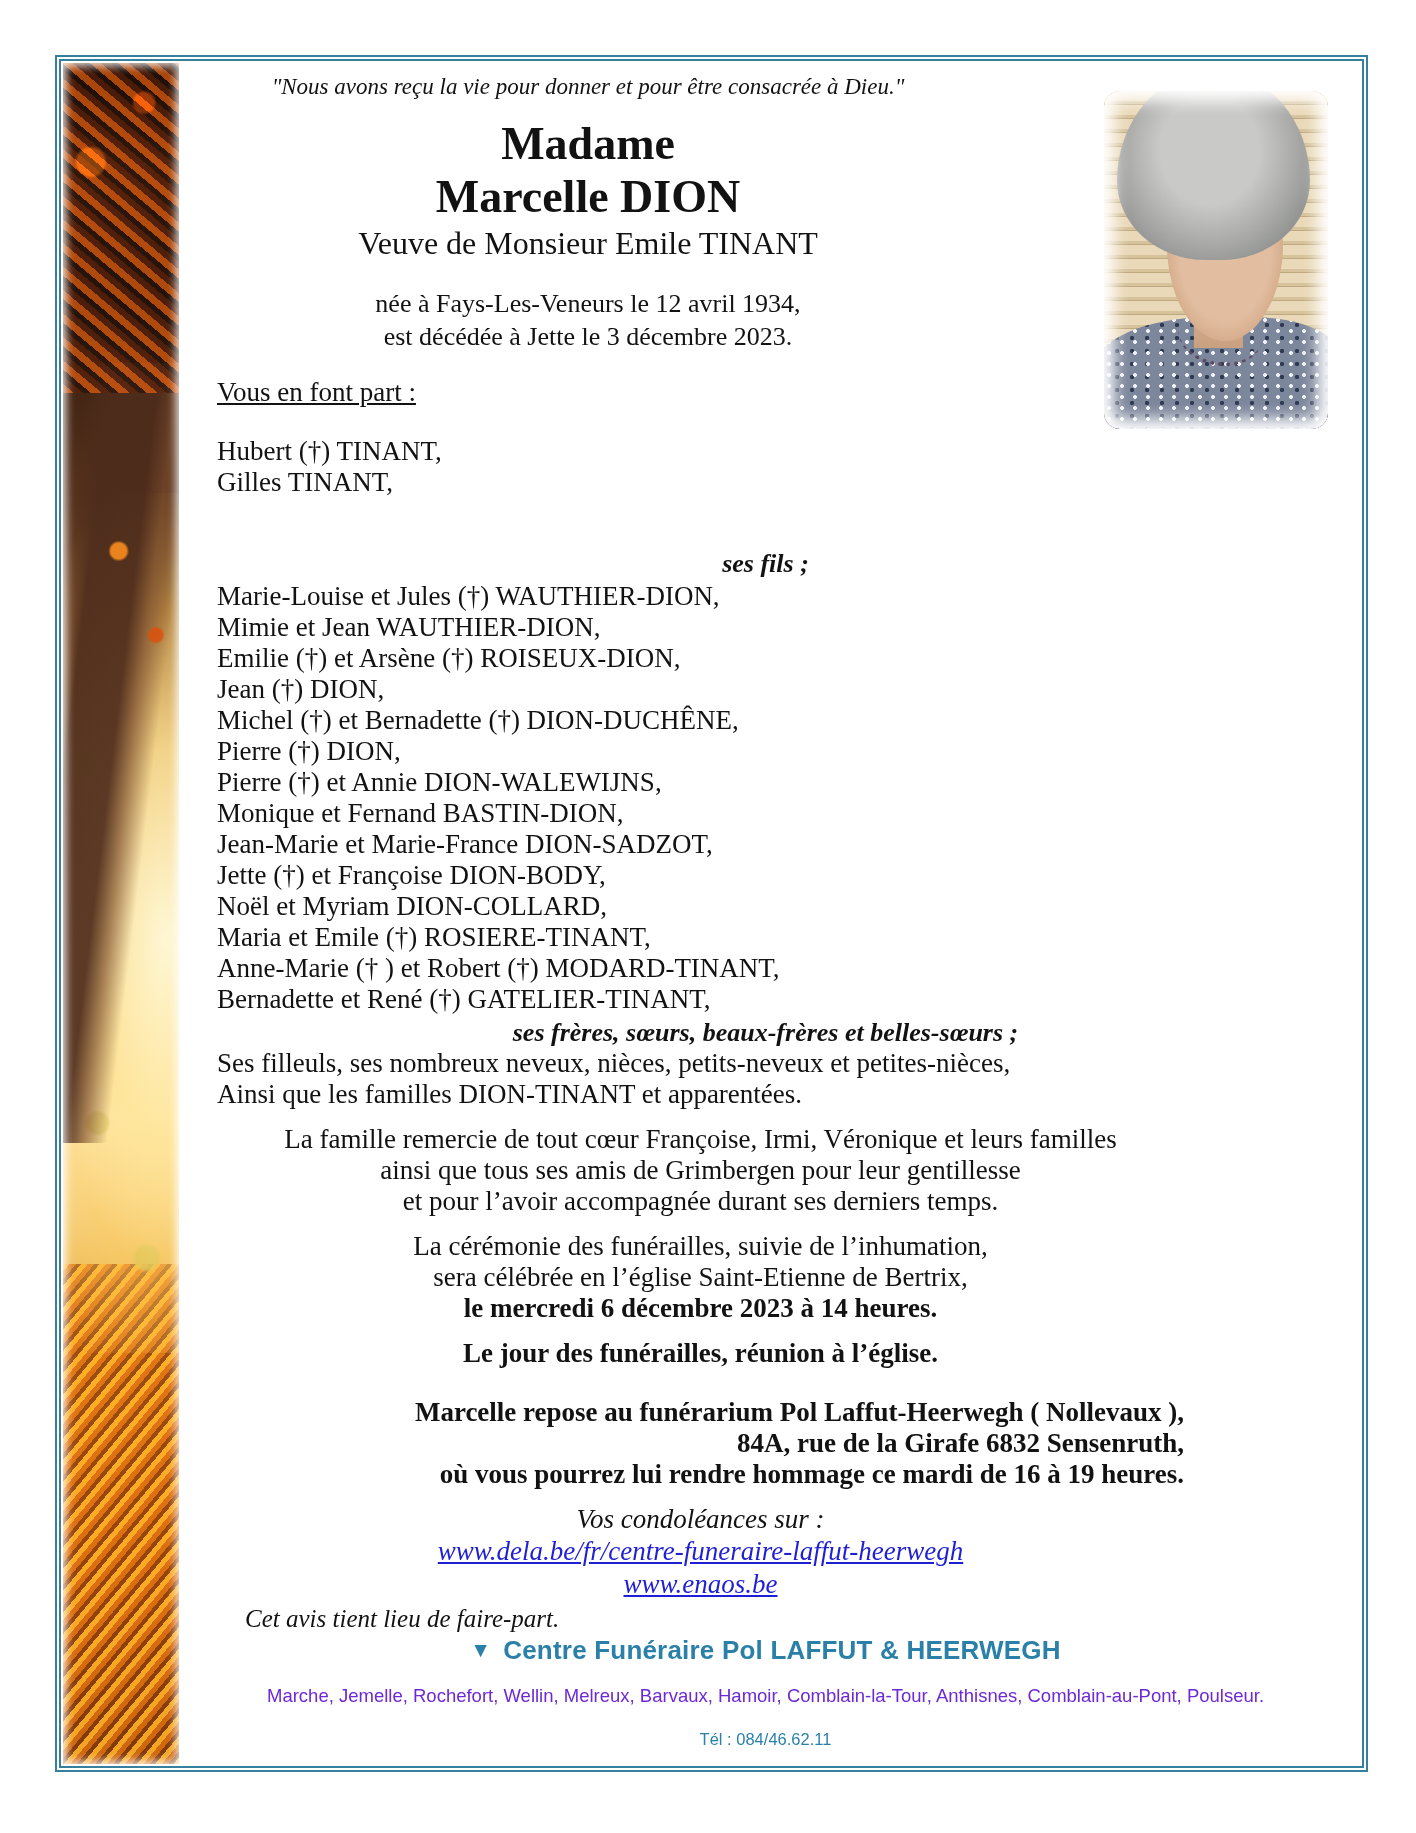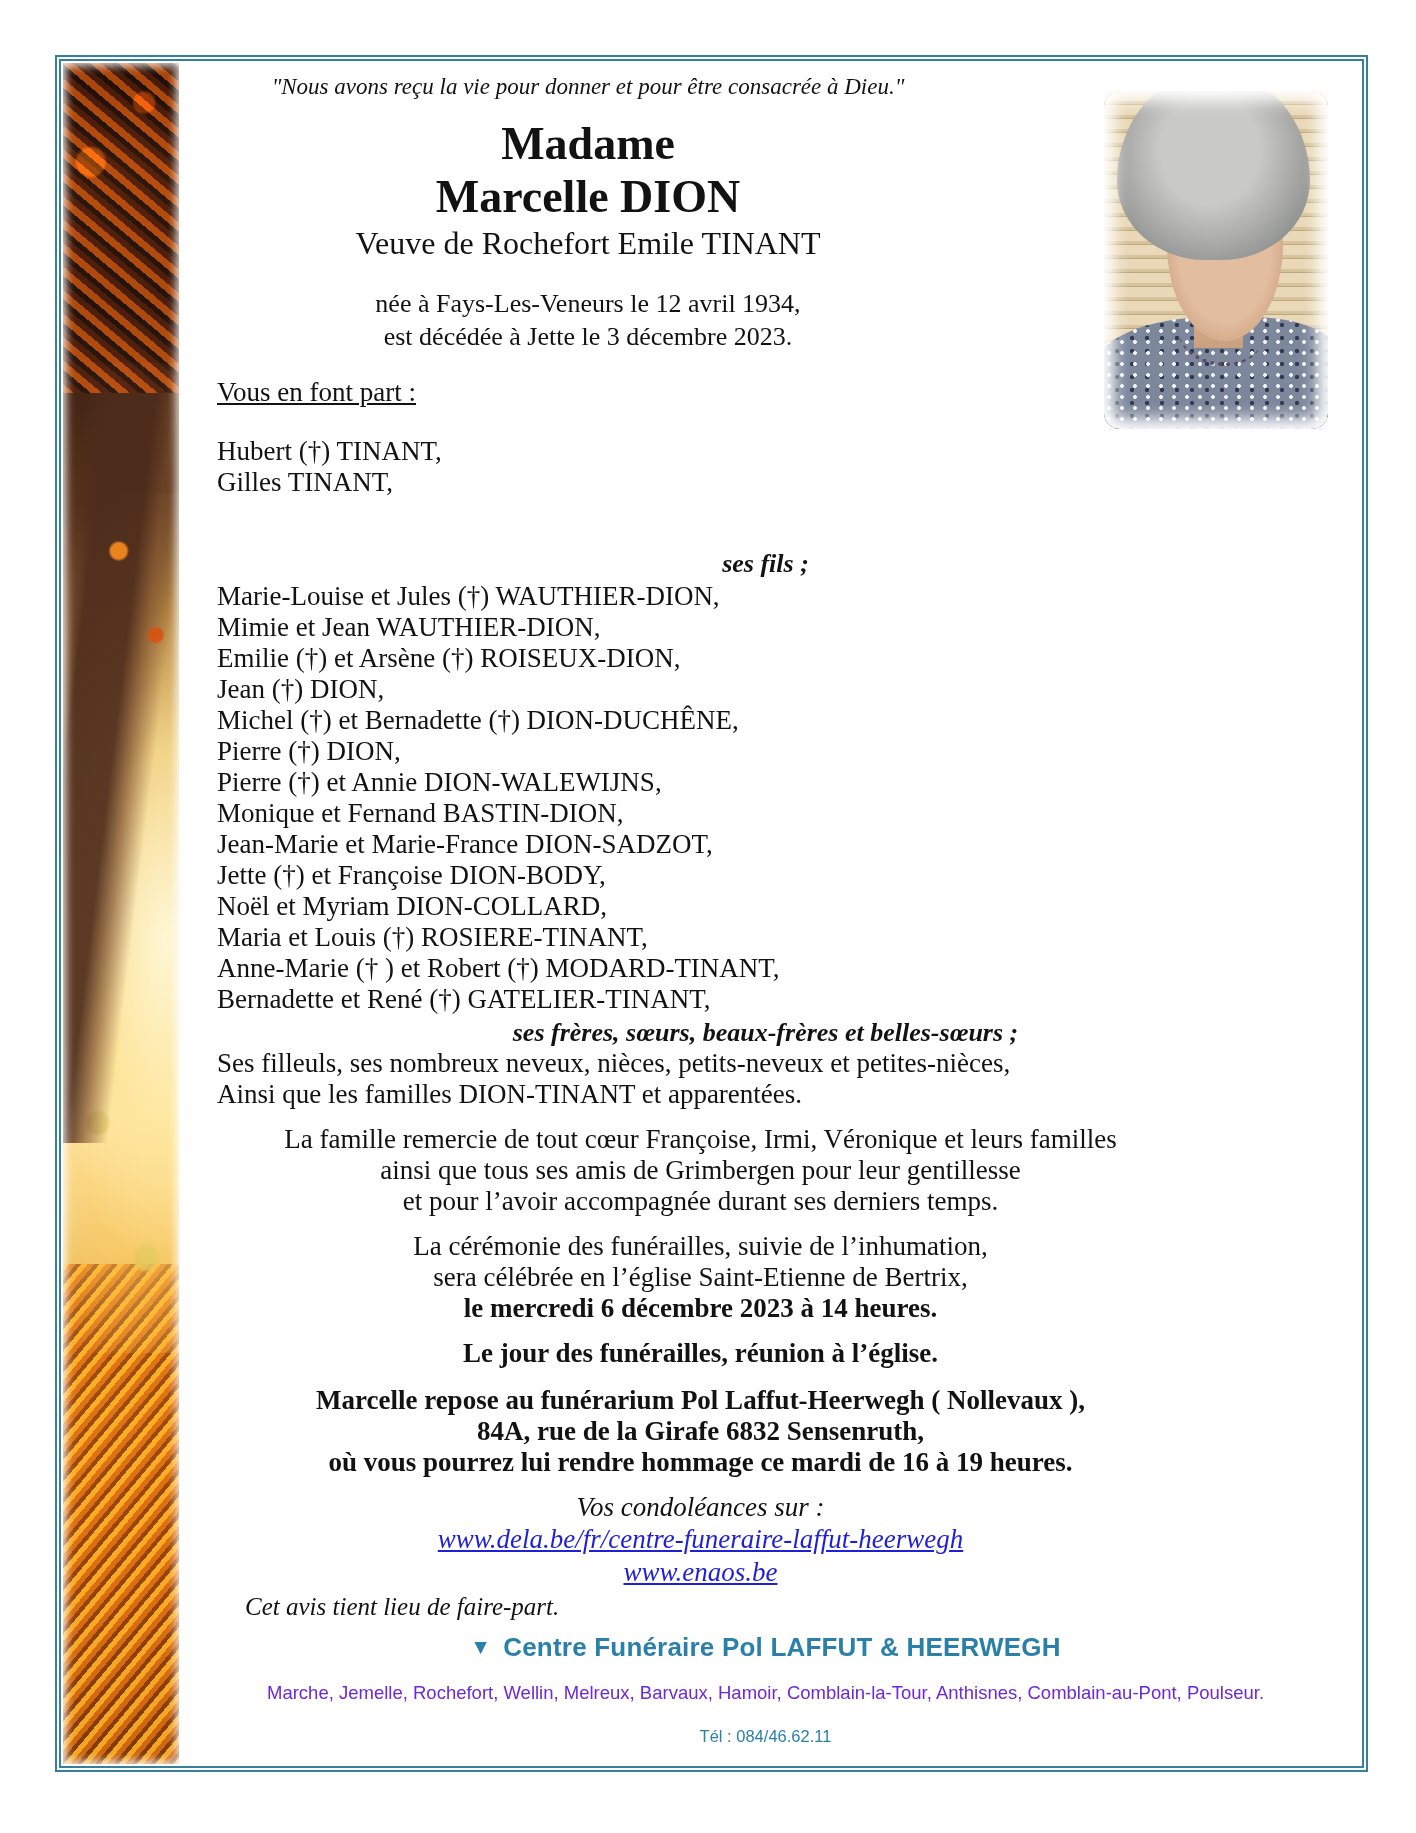--- a/index.html
+++ b/index.html
@@ -89,21 +89,21 @@
   .sons{margin-top:28px;}
   .caption-right{font-weight:bold;font-style:italic;font-size:26px;text-align:center;}
   .cap-fils{margin-top:50px;}
   .siblings{margin-top:2px;}
   .cap-freres{margin-top:2px;}
   .center-col{text-align:center;margin-right:130px;}
   .thanks{margin-top:14px;}
   .ceremony{margin-top:14px;}
   .bold{font-weight:bold;}
   .meeting{margin-top:14px;font-weight:bold;}
-  .repose{margin-top:16px;font-weight:bold;}
+  .repose{margin-top:28px;font-weight:bold;text-align:right;}
   .condolences{margin-top:14px;font-style:italic;}
   .link-line{line-height:33px;text-align:center;}
   .link{color:#1f1fd6;text-decoration:underline;font-style:italic;}
   .notice{font-style:italic;font-size:25px;margin-left:28px;margin-top:2px;}
   .footer{margin-top:auto;text-align:center;font-family:"Liberation Sans", sans-serif;color:#2a80a9;}
   .brand-row{font-size:26px;font-weight:bold;letter-spacing:.2px;}
   .tri{font-size:21px;margin-right:12px;vertical-align:2px;}
   .cities{font-size:18.5px;margin-top:14px;color:#6d28d9;}
   .phone{font-size:16.5px;margin-top:13px;}
 </style>
@@ -122,21 +122,21 @@
     <div class="p-hair"></div>
     <div class="p-necklace"></div>
   </div>
 
   <div class="content">
 
     <div class="header-text">
       <div class="quote">"Nous avons reçu la vie pour donner et pour être consacrée à Dieu."</div>
       <div class="title-line">Madame</div>
       <div class="title-line">Marcelle DION</div>
-      <div class="subtitle">Veuve de Rochefort Emile TINANT</div>
+      <div class="subtitle">Veuve de Monsieur Emile TINANT</div>
       <div class="dates">
         <div>née à Fays-Les-Veneurs le 12 avril 1934,</div>
         <div>est décédée à Jette le 3 décembre 2023.</div>
       </div>
     </div>
 
     <div class="announce">Vous en font part :</div>
 
     <div class="sons">
       <div>Hubert (†) TINANT,</div>
@@ -150,21 +150,21 @@
       <div>Mimie et Jean WAUTHIER-DION,</div>
       <div>Emilie (†) et Arsène (†) ROISEUX-DION,</div>
       <div>Jean (†) DION,</div>
       <div>Michel (†) et Bernadette (†) DION-DUCHÊNE,</div>
       <div>Pierre (†) DION,</div>
       <div>Pierre (†) et Annie DION-WALEWIJNS,</div>
       <div>Monique et Fernand BASTIN-DION,</div>
       <div>Jean-Marie et Marie-France DION-SADZOT,</div>
       <div>Jette (†) et Françoise DION-BODY,</div>
       <div>Noël et Myriam DION-COLLARD,</div>
-      <div>Maria et Louis (†) ROSIERE-TINANT,</div>
+      <div>Maria et Emile (†) ROSIERE-TINANT,</div>
       <div>Anne-Marie († ) et Robert (†) MODARD-TINANT,</div>
       <div>Bernadette et René (†) GATELIER-TINANT,</div>
     </div>
 
     <div class="caption-right cap-freres">ses frères, sœurs, beaux-frères et belles-sœurs ;</div>
 
     <div>Ses filleuls, ses nombreux neveux, nièces, petits-neveux et petites-nièces,</div>
     <div>Ainsi que les familles DION-TINANT et apparentées.</div>
 
     <div class="center-col thanks">

